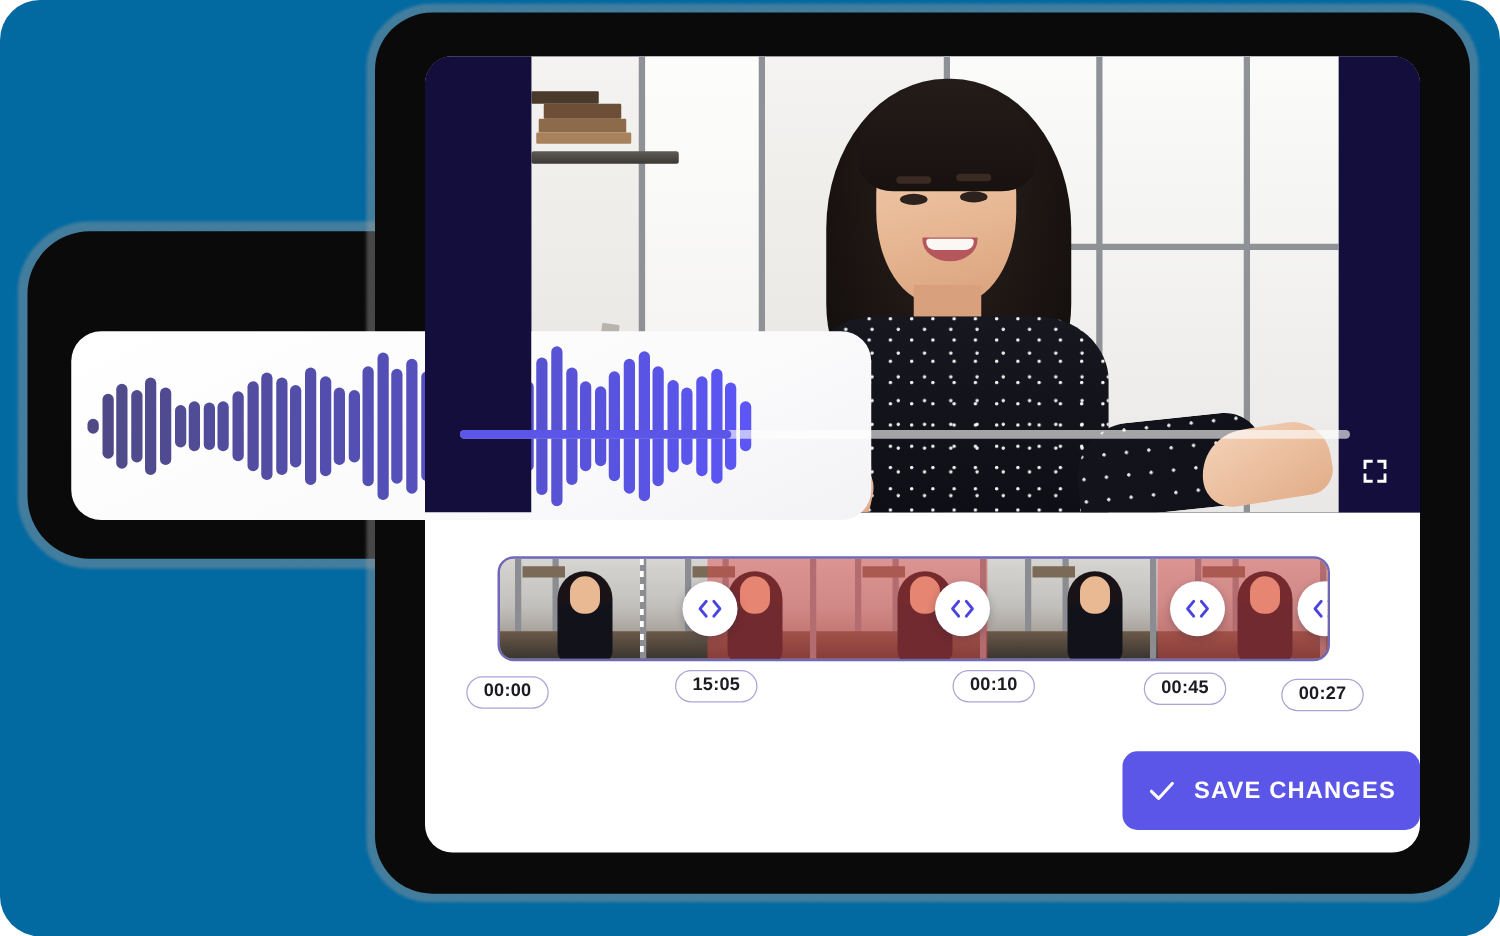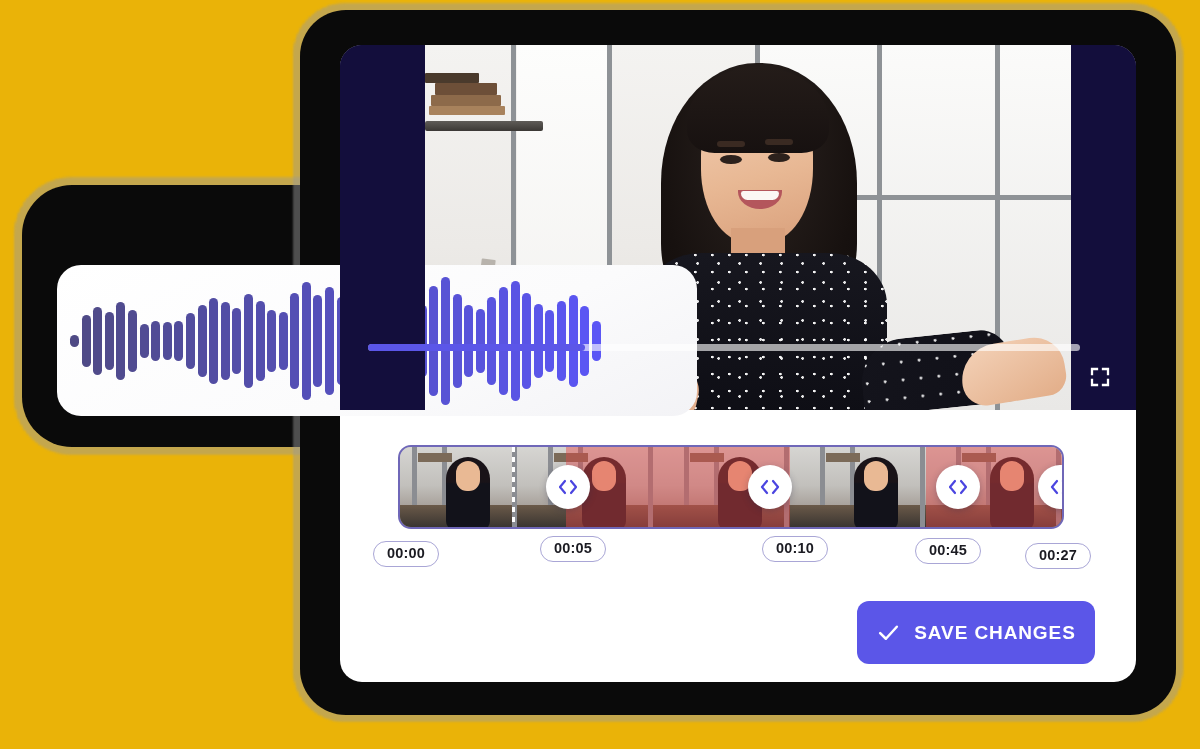--- a/index.html
+++ b/index.html
@@ -10,21 +10,22 @@
     height: 749px;
     overflow: hidden;
     background: #ffffff;
     font-family: "Liberation Sans", sans-serif;
   }
 
   #stage {
     position: relative;
     width: 1200px;
     height: 749px;
-    background: #eab308;
+    background: #0369a1;
+    border-radius: 32px;
   }
 
   #app-bezel {
     position: absolute;
     left: 300px; top: 10px;
     width: 876px; height: 705px;
     border-radius: 46px;
     background: #0a0a0a;
   }
   #app-grain {
@@ -298,21 +299,21 @@
     font-size: 14.5px;
     font-weight: 600;
     letter-spacing: .2px;
     line-height: 23px;
     white-space: nowrap;
   }
 
   
   #save-btn {
     position: absolute;
-    left: 517px; top: 556px;
+    left: 558px; top: 556px;
     width: 238px; height: 63px;
     border: none;
     border-radius: 12px;
     background: #5b56e8;
     color: #ffffff;
     font-family: "Liberation Sans", sans-serif;
     font-size: 19px;
     font-weight: 700;
     letter-spacing: .9px;
     display: flex;
@@ -504,21 +505,21 @@
         </svg>
       </div>
       <div class="handle" style="left:638px;">
         <svg width="22" height="18" viewBox="0 0 22 18" fill="none">
           <path d="M8 3 3 9l5 6M14 3l5 6-5 6" stroke="#4b45e0" stroke-width="2.2" stroke-linecap="round" stroke-linejoin="round"></path>
         </svg>
       </div>
     </div>
 
     <div class="ts-pill" style="left:33px;  top:496px;">00:00</div>
-    <div class="ts-pill" style="left:200px; top:491px;">00:05</div>
+    <div class="ts-pill" style="left:200px; top:491px;">15:05</div>
     <div class="ts-pill" style="left:422px; top:491px;">00:10</div>
     <div class="ts-pill" style="left:575px; top:493px;">00:45</div>
     <div class="ts-pill" style="left:685px; top:498px;">00:27</div>
 
     <button id="save-btn">
       <span style="display:flex;">
         <svg width="25" height="25" viewBox="0 0 24 24" fill="none">
           <path d="M4 12.5 9.5 18 20 6.5" stroke="#ffffff" stroke-width="2.4" stroke-linecap="round" stroke-linejoin="round"></path>
         </svg>
       </span>

